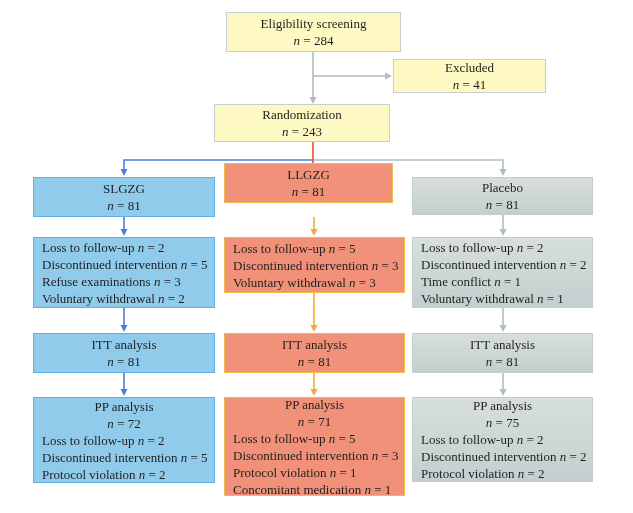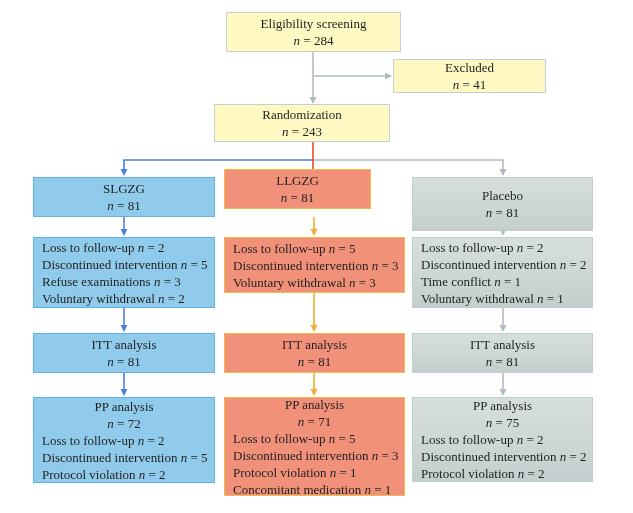--- a/index.html
+++ b/index.html
@@ -103,21 +103,21 @@
   </div>
 
   <div class="box c-blue" style="left:33px;top:397px;width:182px;height:86px;">
     <div>PP analysis</div>
     <div><i class="nn">n</i> <span>= 72</span></div>
     <div class="item"><span>Loss to follow-up</span> <i class="nn">n</i> <span>= 2</span></div>
     <div class="item"><span>Discontinued intervention</span> <i class="nn">n</i> <span>= 5</span></div>
     <div class="item"><span>Protocol violation</span> <i class="nn">n</i> <span>= 2</span></div>
   </div>
 
-  <div class="box c-salmon" style="left:224px;top:169px;width:147px;height:40px;">
+  <div class="box c-salmon" style="left:224px;top:163px;width:169px;height:40px;">
     <div>LLGZG</div>
     <div><i class="nn">n</i> <span>= 81</span></div>
   </div>
 
   <div class="box c-salmon" style="left:224px;top:237px;width:181px;height:56px;">
     <div class="item"><span>Loss to follow-up</span> <i class="nn">n</i> <span>= 5</span></div>
     <div class="item"><span>Discontinued intervention</span> <i class="nn">n</i> <span>= 3</span></div>
     <div class="item"><span>Voluntary withdrawal</span> <i class="nn">n</i> <span>= 3</span></div>
   </div>
 
@@ -128,21 +128,21 @@
 
   <div class="box c-salmon" style="left:224px;top:397px;width:181px;height:99px;">
     <div>PP analysis</div>
     <div><i class="nn">n</i> <span>= 71</span></div>
     <div class="item"><span>Loss to follow-up</span> <i class="nn">n</i> <span>= 5</span></div>
     <div class="item"><span>Discontinued intervention</span> <i class="nn">n</i> <span>= 3</span></div>
     <div class="item"><span>Protocol violation</span> <i class="nn">n</i> <span>= 1</span></div>
     <div class="item"><span>Concomitant medication</span> <i class="nn">n</i> <span>= 1</span></div>
   </div>
 
-  <div class="box c-gray" style="left:412px;top:177px;width:181px;height:54px;">
+  <div class="box c-gray" style="left:412px;top:177px;width:181px;height:38px;">
     <div>Placebo</div>
     <div><i class="nn">n</i> <span>= 81</span></div>
   </div>
 
   <div class="box c-gray" style="left:412px;top:237px;width:181px;height:71px;">
     <div class="item"><span>Loss to follow-up</span> <i class="nn">n</i> <span>= 2</span></div>
     <div class="item"><span>Discontinued intervention</span> <i class="nn">n</i> <span>= 2</span></div>
     <div class="item"><span>Time conflict</span> <i class="nn">n</i> <span>= 1</span></div>
     <div class="item"><span>Voluntary withdrawal</span> <i class="nn">n</i> <span>= 1</span></div>
   </div>

